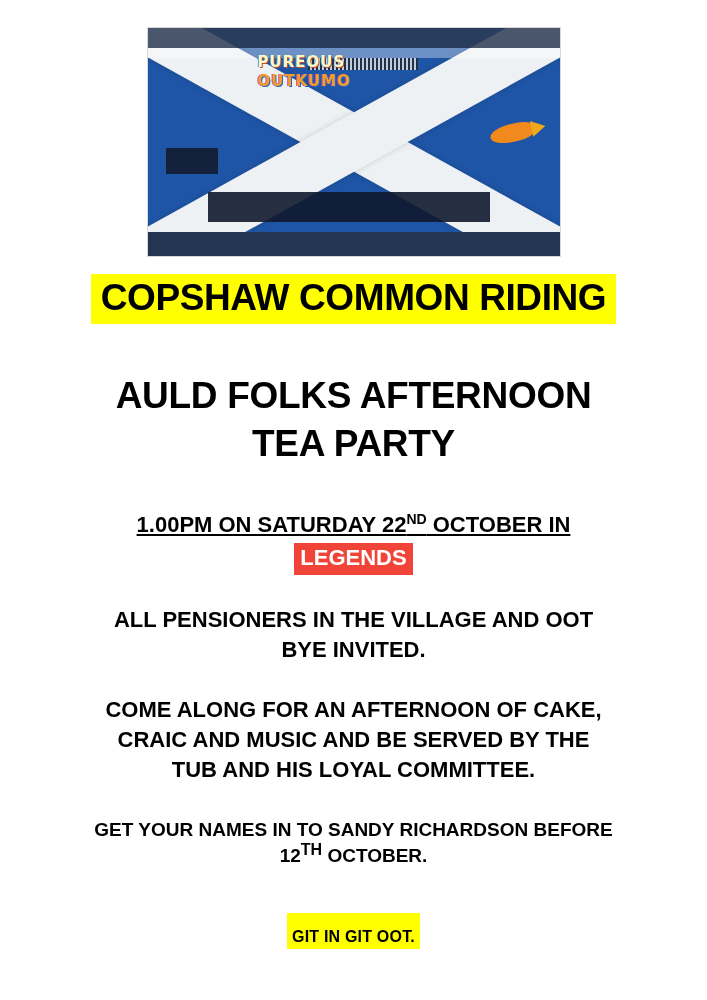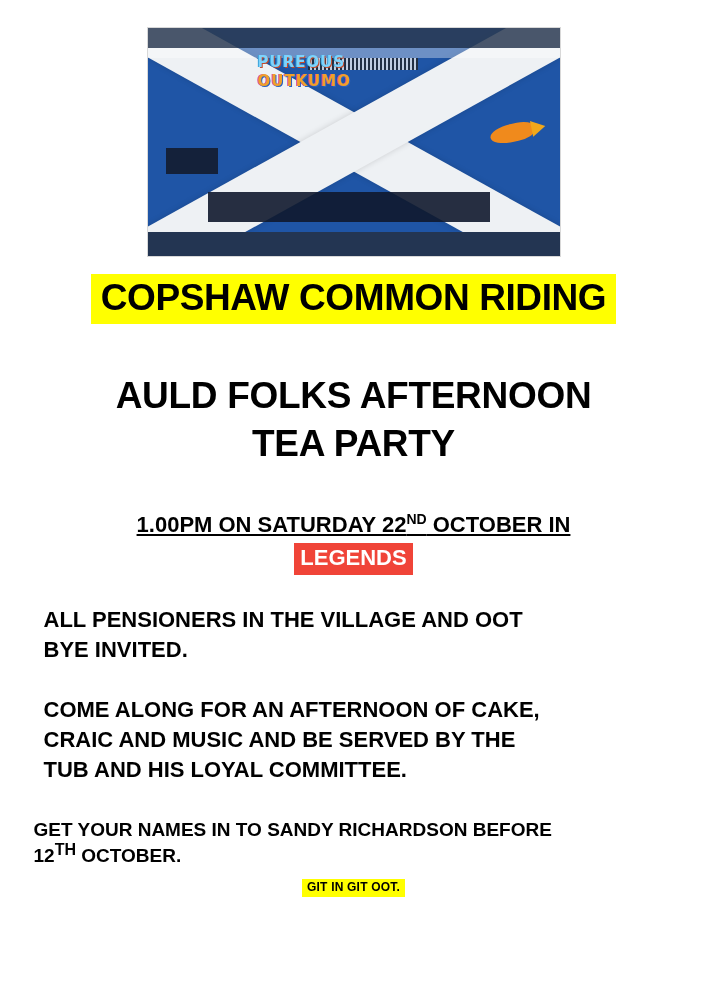--- a/index.html
+++ b/index.html
@@ -76,21 +76,21 @@
     display: flex;
     flex-direction: column;
     gap: 2px;
     font-family: "DejaVu Sans", sans-serif;
     font-weight: bold;
     font-size: 15px;
     line-height: 17px;
     letter-spacing: 1px;
   }
   .flag .letters span { display: block; }
-  .flag .letters .l1 { color: #7dd3fc; text-shadow: 1px 1px 0 #c24a2b, -1px 0 0 #3aa0d8; }
+  .flag .letters .l1 { color: #fef9c3; text-shadow: 1px 1px 0 #c24a2b, -1px 0 0 #3aa0d8; }
   .flag .letters .l2 { color: #f0a02a; text-shadow: 1px 1px 0 #2b62c2, -1px 0 0 #d84a9a; }
 
   .flag .barcode {
     position: absolute;
     top: 30px;
     left: 160px;
     width: 110px;
     height: 12px;
     background: repeating-linear-gradient(90deg,#222 0 2px,#f5f5f5 2px 4px);
     opacity: .75;
@@ -183,39 +183,40 @@
     color: #ffffff;
     padding: 0 6px 2px 6px;
     margin-top: 3px;
     font-size: 22px;
     font-weight: bold;
   }
   .para {
     margin-top: 30px;
     font-size: 22px;
     font-weight: bold;
+    text-align: center;
     line-height: 30px;
     width: 620px;
   }
   .para.small {
     font-size: 19px;
     line-height: 26px;
     margin-top: 32px;
     width: 640px;
   }
   .para.small sup {
     font-size: 16px;
     vertical-align: super;
     line-height: 0;
   }
   .closing {
-    margin-top: 10px;
+    margin-top: 44px;
     background: #ffff00;
-    padding: 1px 5px 3px 5px;
-    font-size: 12px;
+    padding: 15px 5px 3px 5px;
+    font-size: 16px;
     font-weight: bold;
     letter-spacing: 0.2px;
   }
 </style>
 </head>
 <body>
 
 <div class="poster">
 
   <div class="photo-wrap">

